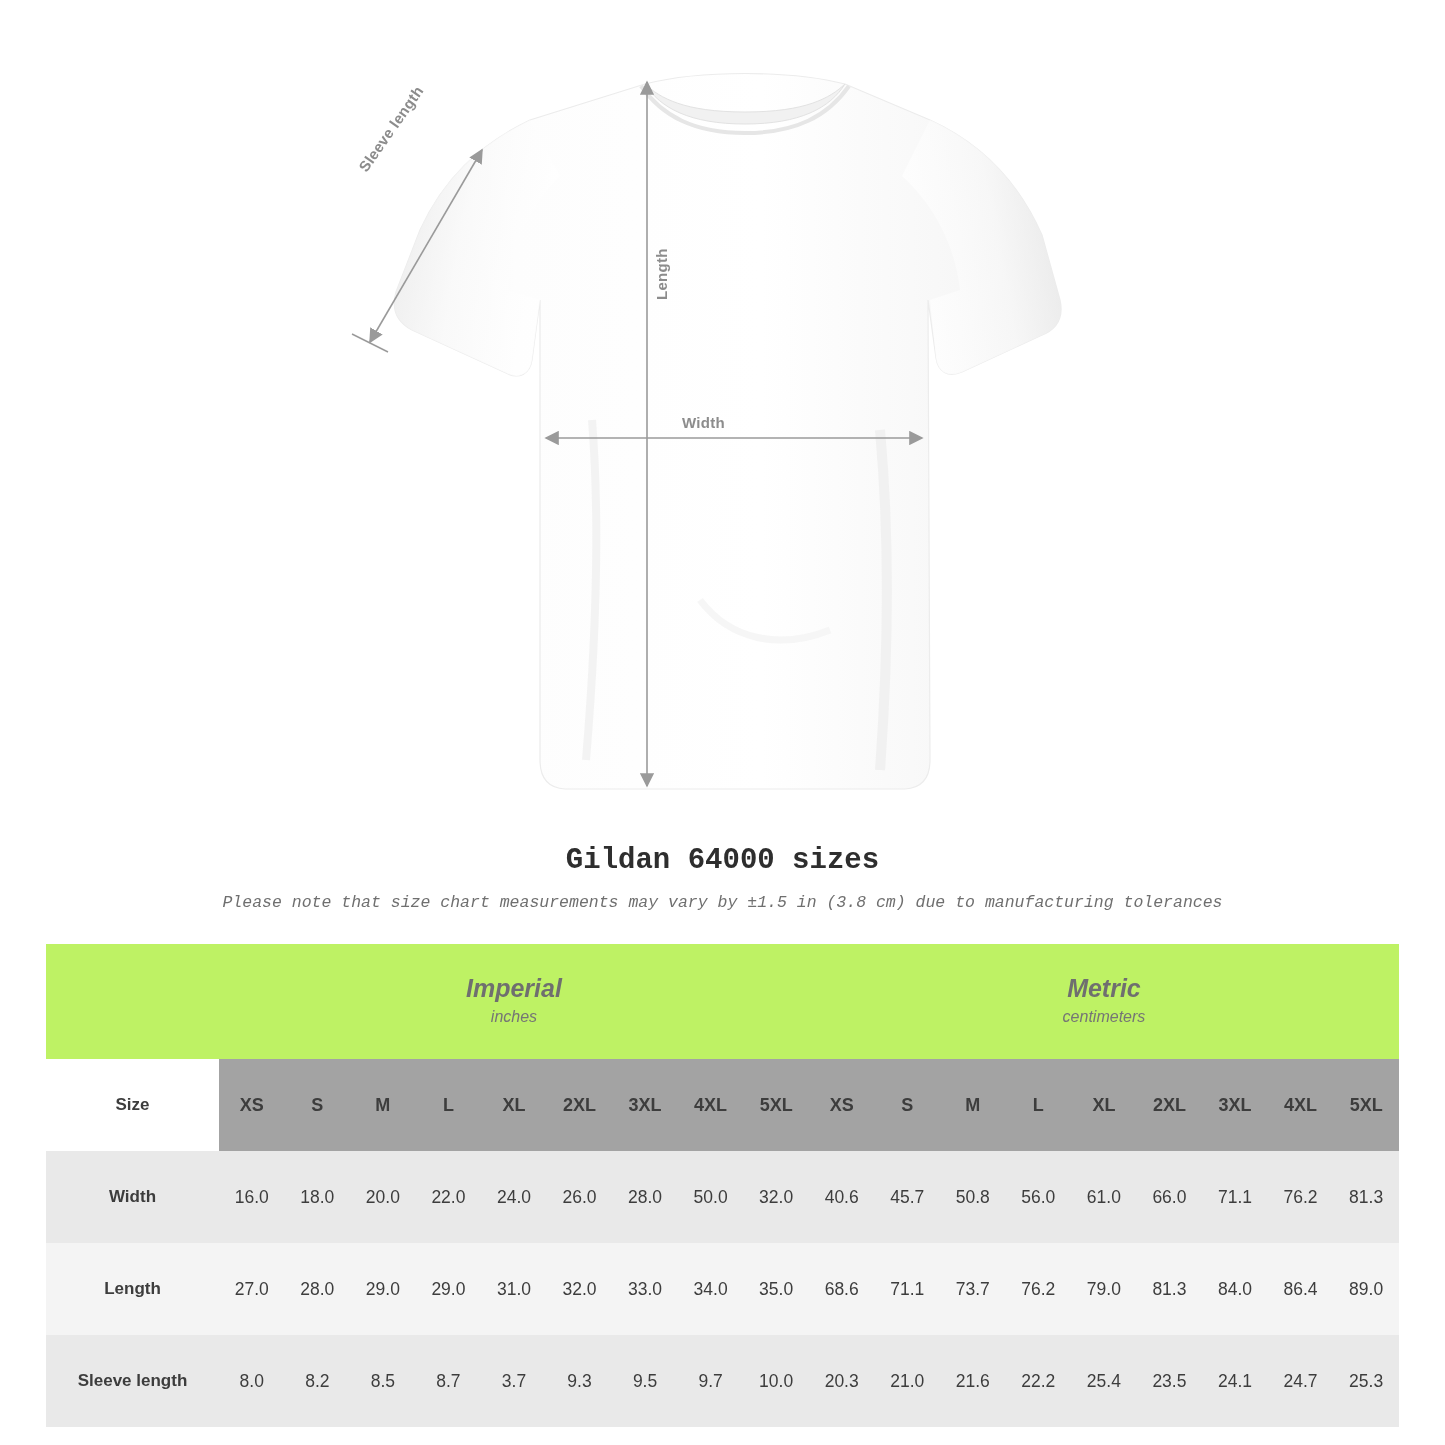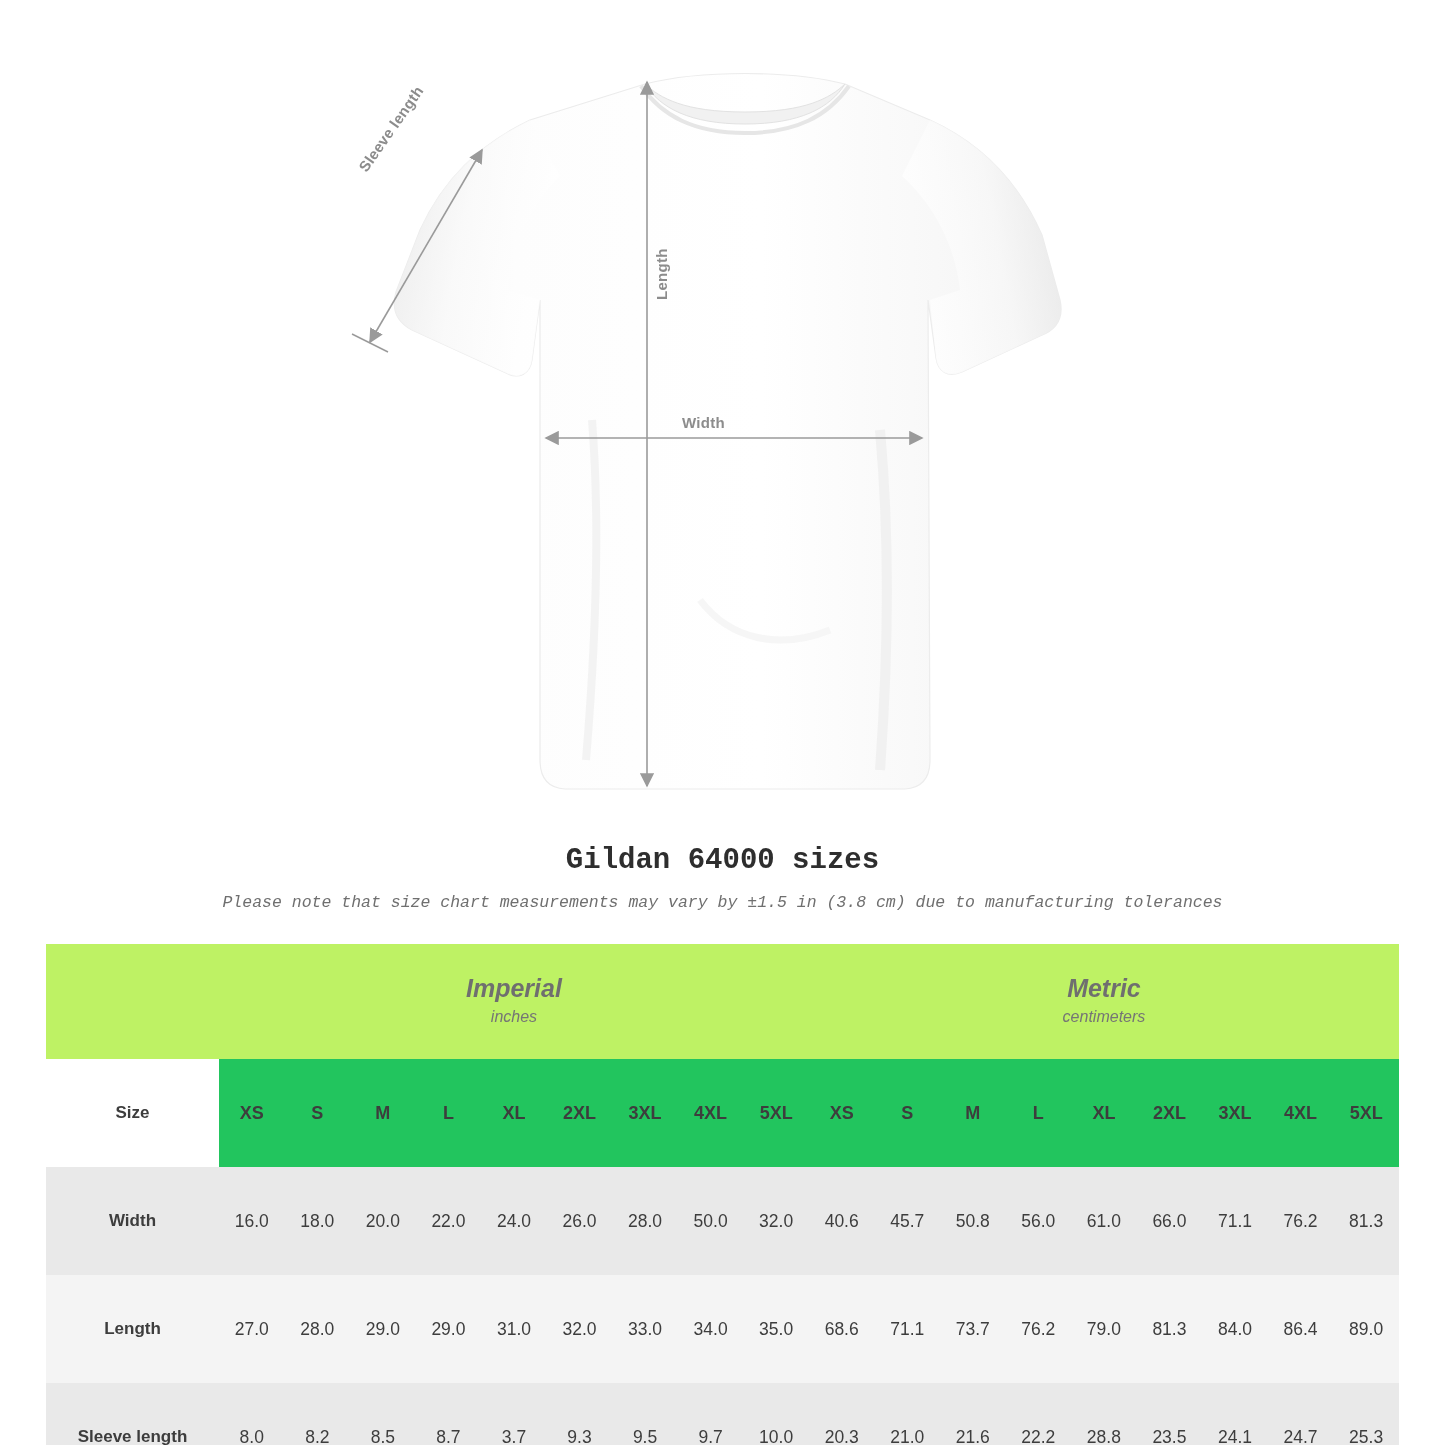--- a/index.html
+++ b/index.html
@@ -112,23 +112,23 @@
     font-size: 18px;
     font-weight: bold;
     color: #3d3d3d;
   }
   .cell {
     font-size: 17.5px;
     color: #3d3d3d;
   }
   tr.r-odd td { background: #e9e9e9; }
   tr.r-even td { background: #f4f4f4; }
-  tr.hdr-row td { background: #22c55e; }
+  tr.hdr-row td { background: #a3a3a3; }
   tr.hdr-row td.first { background: #ffffff; }
-  table.size-table tr { height: 108px; }
+  table.size-table tr { height: 92px; }
   table.size-table tr.sys-row { height: 115px; }
   .col-first { width: 173px; }
 </style>
 </head>
 <body>
 
 <div class="illustration">
   <svg class="shirt-svg" width="1445" height="830" viewBox="0 0 1445 830">
     <defs>
       <linearGradient id="gbody" x1="0" y1="0" x2="1" y2="0">
@@ -305,21 +305,21 @@
         <td class="cell">8.7</td>
         <td class="cell">3.7</td>
         <td class="cell">9.3</td>
         <td class="cell">9.5</td>
         <td class="cell">9.7</td>
         <td class="cell">10.0</td>
         <td class="cell">20.3</td>
         <td class="cell">21.0</td>
         <td class="cell">21.6</td>
         <td class="cell">22.2</td>
-        <td class="cell">28.8</td>
+        <td class="cell">25.4</td>
         <td class="cell">23.5</td>
         <td class="cell">24.1</td>
         <td class="cell">24.7</td>
         <td class="cell">25.3</td>
       </tr>
     </tbody>
   </table>
 </div>
 
 </body></html>

